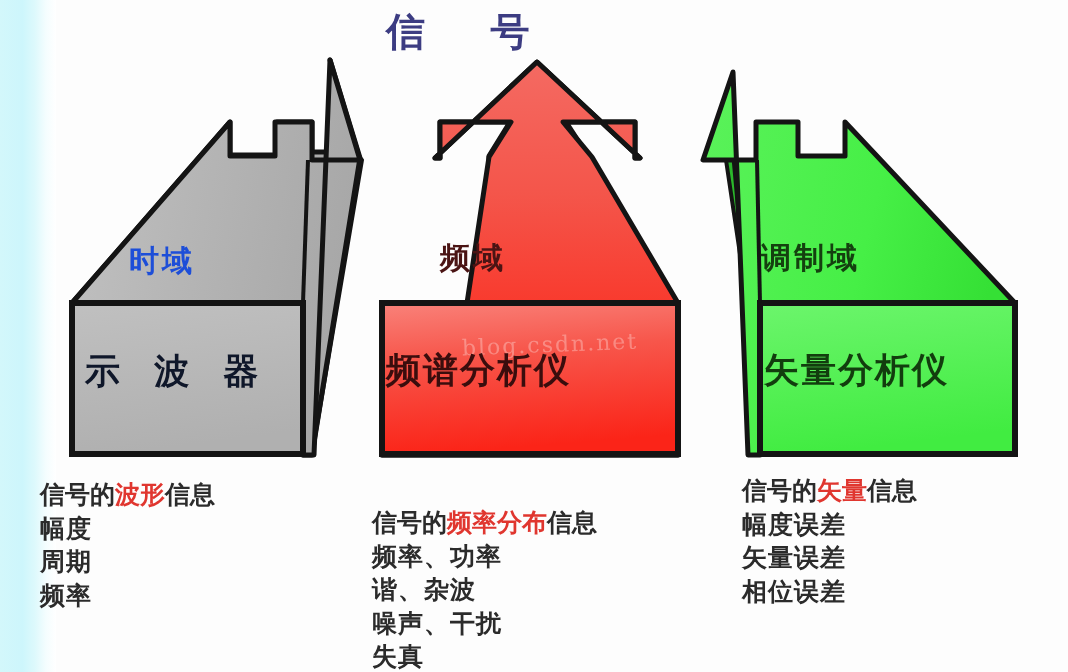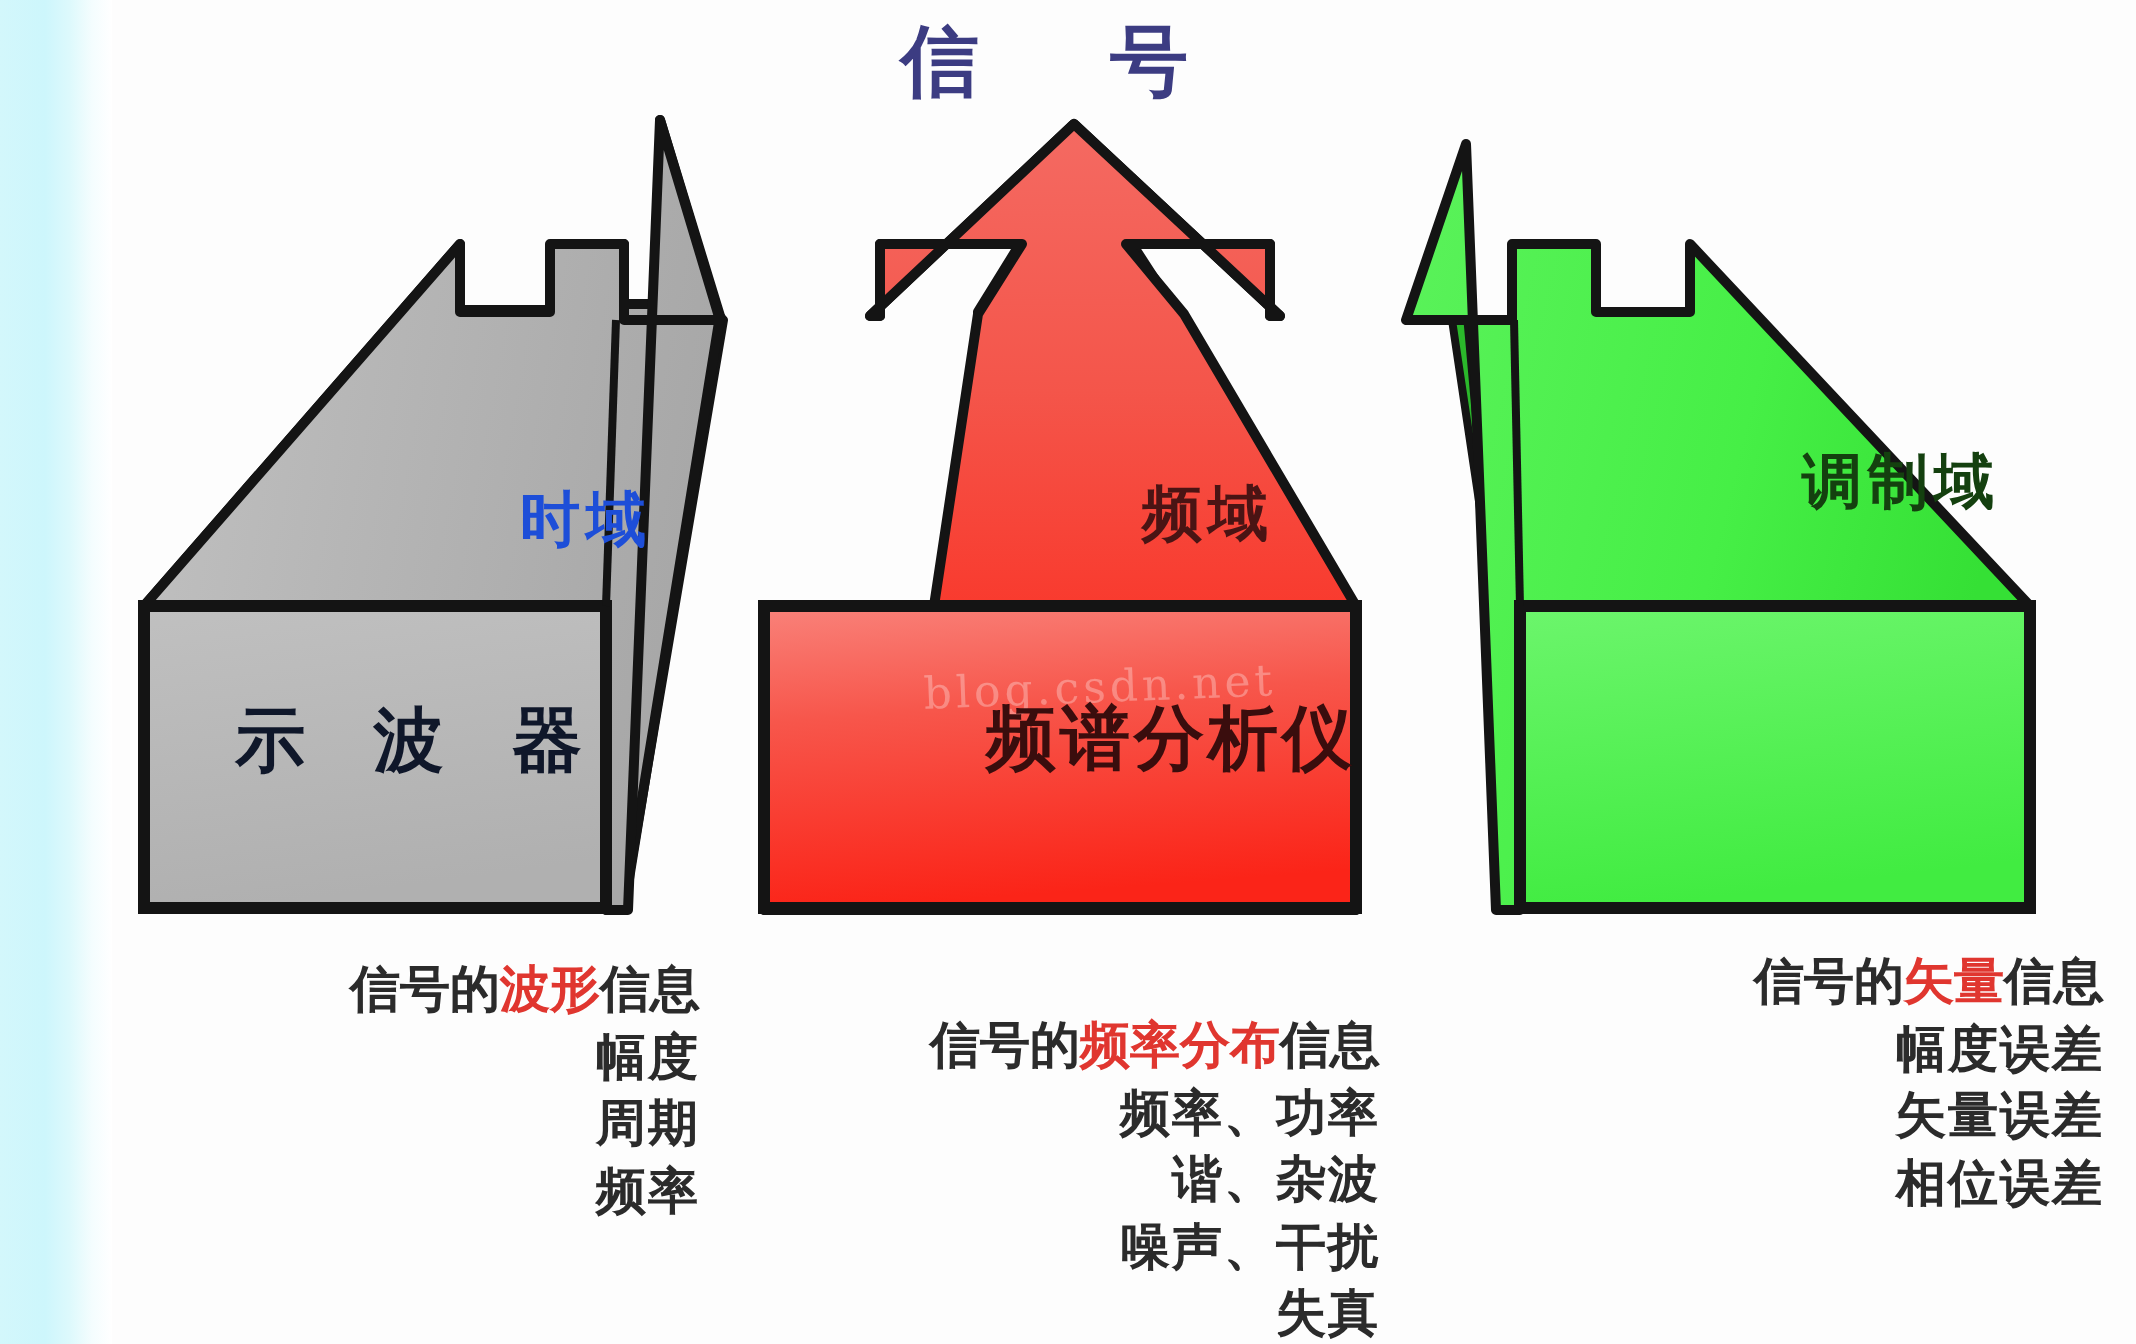--- a/index.html
+++ b/index.html
@@ -36,21 +36,21 @@
   }
   #figure-svg {
     position: absolute;
     left: 0; top: 0;
     width: 1068px;
     height: 672px;
   }
   .txt {
     position: absolute;
     white-space: pre;
-    text-align: right;
+    text-align: left;
     line-height: 1.18;
     font-weight: bold;
   }
   
   #title {
     left: 360px; top: 8px;
     width: 260px;
     font-size: 39px;
     letter-spacing: 26px;
     text-indent: 26px;
@@ -59,21 +59,21 @@
   }
   
   .domain-label {
     font-size: 30px;
     letter-spacing: 3px;
     text-indent: 3px;
     font-family: "DejaVu Serif", "Liberation Serif", serif;
   }
   #label-time   { left: 126px; top: 243px; width: 200px; color: #1d4ed8; }
   #label-freq   { left: 437px; top: 240px; width: 200px; color: #4a1414; }
-  #label-mod    { left: 758px; top: 224px; width: 230px; color: #14400f; margin-left: 12px; }
+  #label-mod    { left: 758px; top: 240px; width: 230px; color: #14400f; }
 
   
   .instrument {
     font-family: "DejaVu Serif", "Liberation Serif", serif;
   }
   #inst-scope {
     left: 74px; top: 350px; width: 228px;
     font-size: 35px; letter-spacing: 11px; text-indent: 11px;
     color: #0f172a;
   }
@@ -192,18 +192,19 @@
   <div class="txt" id="title">信 号</div>
 
   <div id="watermark">blog.csdn.net</div>
 
   <div class="txt domain-label" id="label-time">时域</div>
   <div class="txt domain-label" id="label-freq">频域</div>
   <div class="txt domain-label" id="label-mod">调制域</div>
 
   <div class="txt instrument" id="inst-scope">示 波 器</div>
   <div class="txt instrument" id="inst-spectrum">频谱分析仪</div>
+  <div class="txt instrument" id="inst-vector">矢量分析仪</div>
 
   <div class="txt desc" id="desc-left"><div class="head"><span>信号的</span><span class="hl">波形</span><span>信息</span></div><div class="sub">幅度</div><div class="sub">周期</div><div class="sub">频率</div></div>
   <div class="txt desc" id="desc-mid"><div class="head"><span>信号的</span><span class="hl">频率分布</span><span>信息</span></div><div class="sub">频率、功率</div><div class="sub">谐、杂波</div><div class="sub">噪声、干扰</div><div class="sub">失真</div></div>
   <div class="txt desc" id="desc-right"><div class="head"><span>信号的</span><span class="hl">矢量</span><span>信息</span></div><div class="sub">幅度误差</div><div class="sub">矢量误差</div><div class="sub">相位误差</div></div>
 
 </div>
 
 </body></html>

